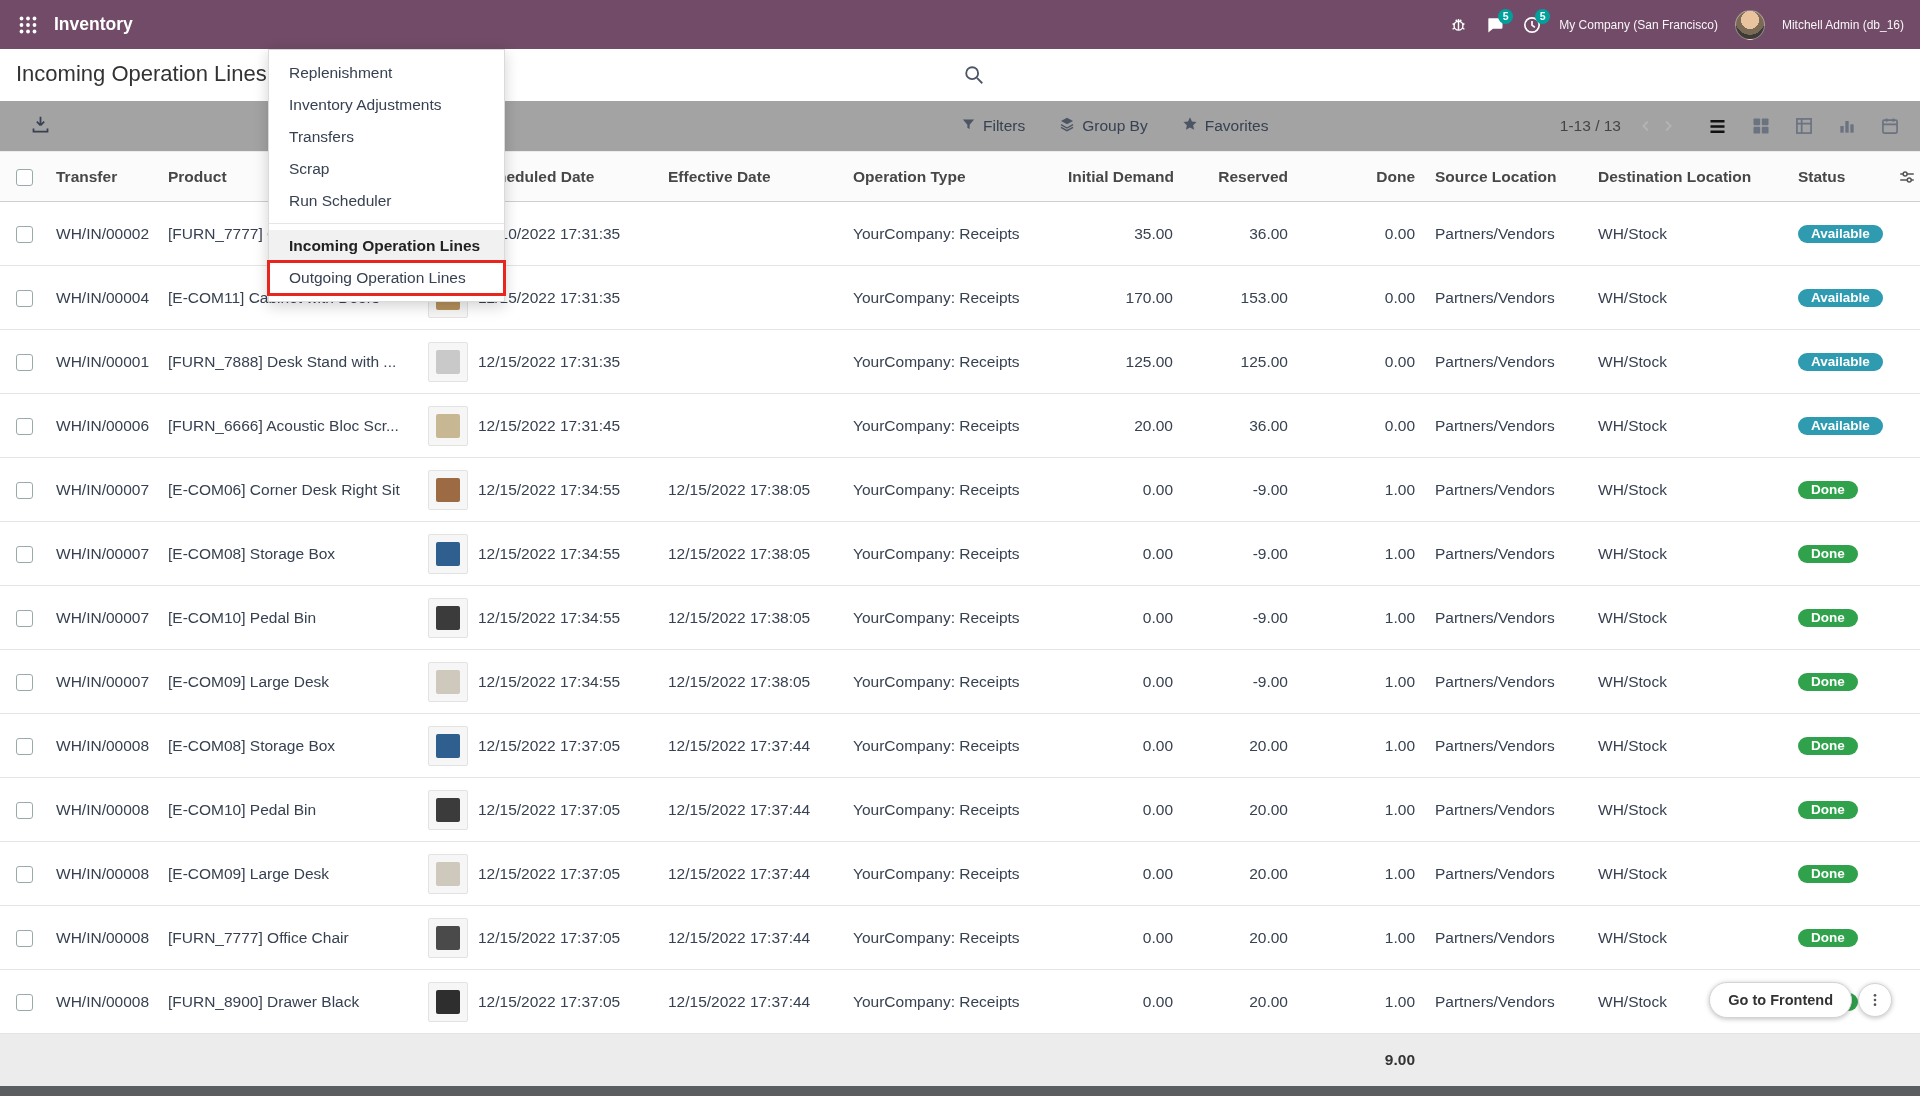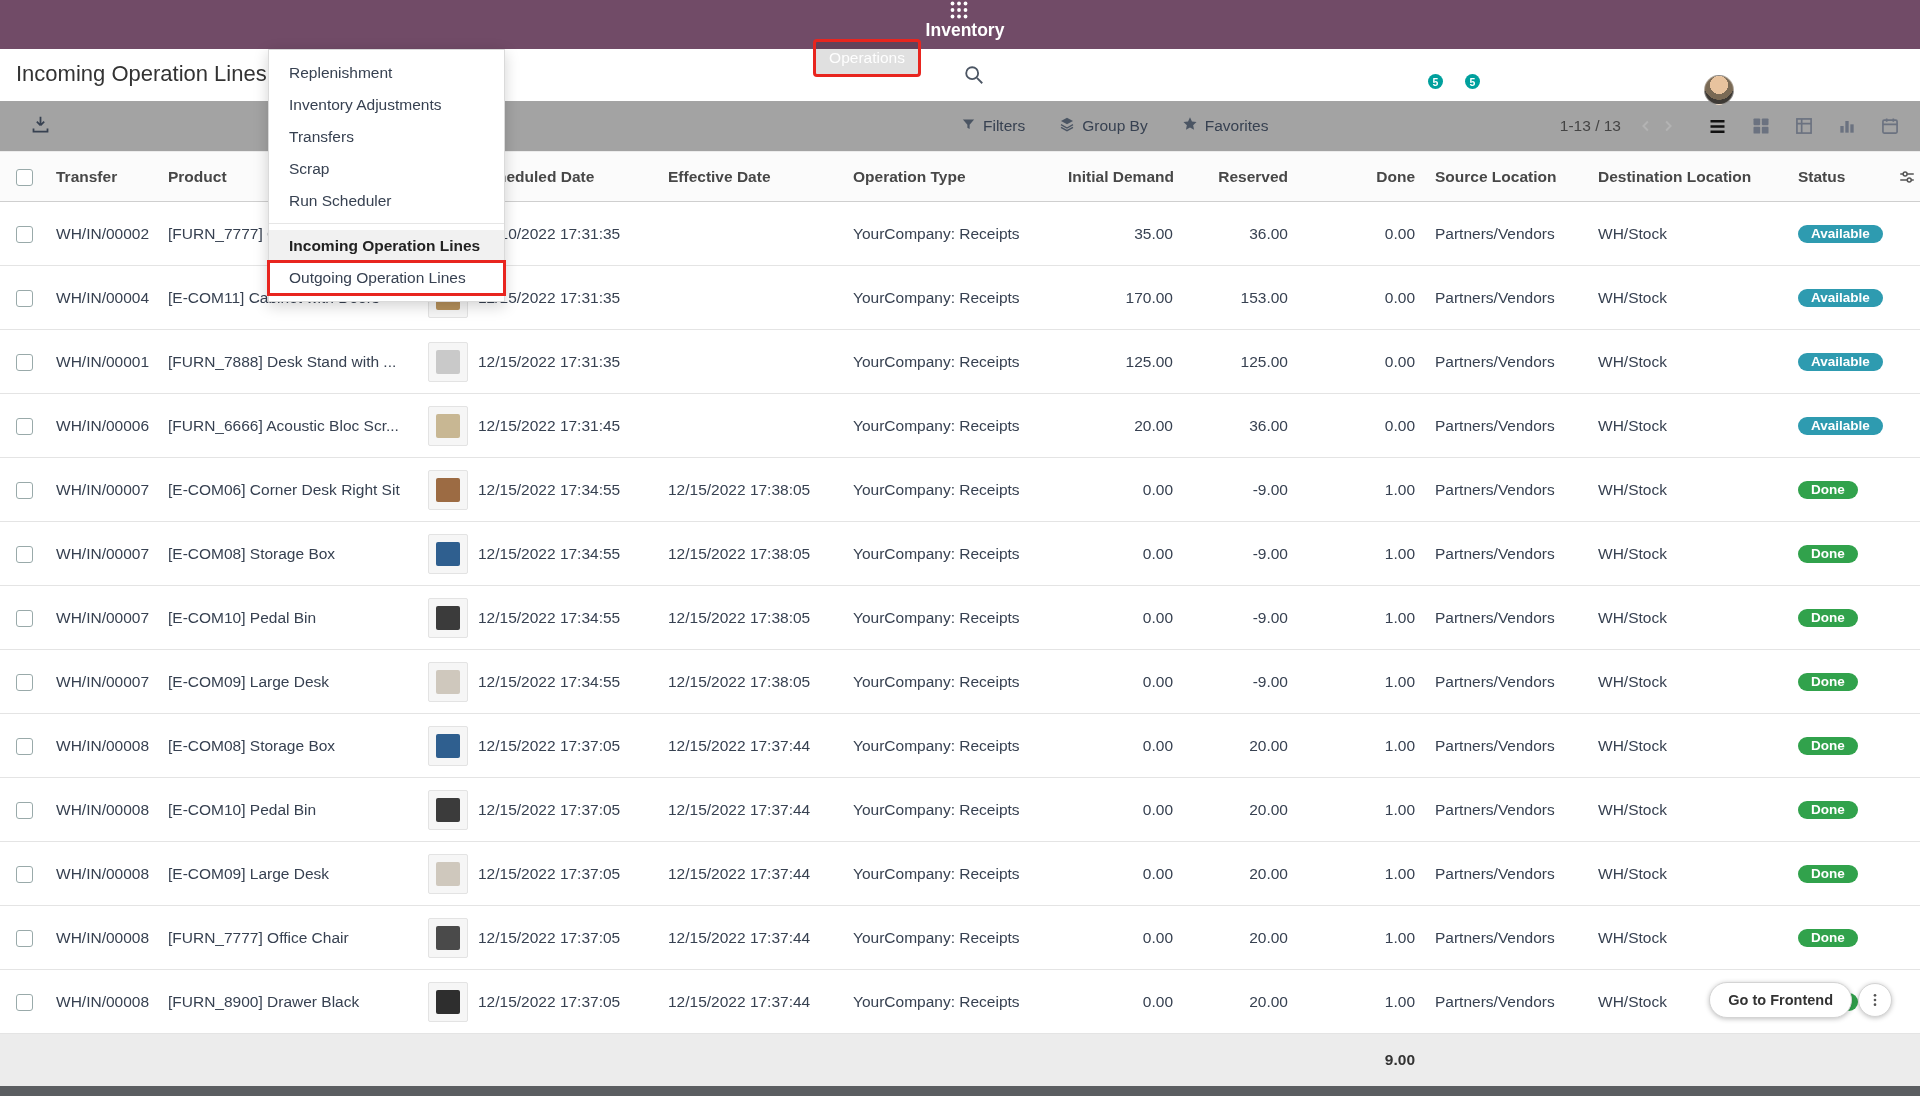--- a/index.html
+++ b/index.html
@@ -8,39 +8,39 @@
     font-family: "Liberation Sans", "DejaVu Sans", sans-serif;
     background: #fff; color: #374151; position: relative;
     --navbar-bg: #714B67; --annotation: #e8251f;
     --badge-available: #2E9BB0; --badge-done: #31a24c; --badge-count: #00a09d;
   }
 
   
   .navbar {
     position: absolute; top: 0; left: 0; right: 0; height: 49px;
     background: var(--navbar-bg); color: #fff;
-    display: flex; align-items: center; z-index: 90; padding: 0 16px 0 14px; flex-direction: column;
+    display: flex; align-items: center; z-index: 90; padding: 0 16px 0 14px;
   }
   .apps-btn { display: flex; align-items: center; justify-content: center; width: 28px; height: 28px; cursor: pointer; }
   .brand { font-size: 17.5px; font-weight: 700; margin-left: 12px; white-space: nowrap; }
   .nav-menus { display: flex; align-items: center; margin-left: 28px; height: 100%; }
   .nav-item {
     padding: 8px 14px; font-size: 15.5px; color: rgba(255,255,255,.95);
     white-space: nowrap; cursor: pointer; border-radius: 2px;
   }
   .nav-item.open { background: rgba(0,0,0,.12); }
   .annotated { outline: 3px solid var(--annotation); outline-offset: -1px; }
   .nav-right { margin-left: auto; display: flex; align-items: center; gap: 17px; }
   .icon-wrap { position: relative; display: flex; align-items: center; cursor: pointer; }
   .count-badge {
     position: absolute; top: -6px; right: -8px; min-width: 15px; height: 15px;
     background: var(--badge-count); color: #fff; border-radius: 8px;
     font-size: 10.5px; font-weight: 700; display: flex; align-items: center; justify-content: center; padding: 0 3px;
   }
-  .company-name, .user-name { font-size: 15px; color: rgba(255,255,255,.95); white-space: nowrap; cursor: pointer; }
+  .company-name, .user-name { font-size: 12px; color: rgba(255,255,255,.95); white-space: nowrap; cursor: pointer; }
   .avatar {
     width: 30px; height: 30px; border-radius: 50%; cursor: pointer;
     background: radial-gradient(circle at 50% 32%, #e8c39e 0 38%, #7a6a55 39% 62%, #3e3a35 63% 100%);
     border: 1px solid rgba(255,255,255,.4);
   }
 
   
   .crumb-band { position: absolute; top: 49px; left: 0; right: 0; height: 52px; background: #fff; }
   .page-title { position: absolute; left: 16px; top: 12px; font-size: 22px; color: #333; white-space: nowrap; }
   .searchbar { position: absolute; left: 961px; right: 14px; top: 8px; height: 36px; display: flex; align-items: center; }
@@ -129,27 +129,20 @@
         <circle cx="16.5" cy="3.5" r="1.9"></circle>
       <circle cx="3.5" cy="10" r="1.9"></circle>
         <circle cx="10" cy="10" r="1.9"></circle>
         <circle cx="16.5" cy="10" r="1.9"></circle>
       <circle cx="3.5" cy="16.5" r="1.9"></circle>
         <circle cx="10" cy="16.5" r="1.9"></circle>
         <circle cx="16.5" cy="16.5" r="1.9"></circle>
     </svg>
   </div>
   <div class="brand">Inventory</div>
-  <div class="nav-menus">
-    <div class="nav-item">Overview</div>
-    <div class="nav-item open annotated">Operations</div>
-    <div class="nav-item">Products</div>
-    <div class="nav-item">Reporting</div>
-    <div class="nav-item">Configuration</div>
-  </div>
   <div class="nav-right">
     <span class="icon-wrap">
       <svg width="19" height="19" viewBox="0 0 24 24" fill="none" stroke="#fff" stroke-width="1.8">
         <circle cx="12" cy="13.5" r="5.6"></circle>
           <path d="M12 7.9V5.2M8.6 6l1.6 2.2M15.4 6l-1.6 2.2M4.5 11l2.7 1M19.5 11l-2.7 1M4.5 18l2.8-1.6M19.5 18l-2.8-1.6M12 8v11"></path>
       </svg>
     </span>
     <span class="icon-wrap">
       <svg width="20" height="20" viewBox="0 0 24 24" fill="#fff">
         <path d="M4.5 4h15a1.5 1.5 0 0 1 1.5 1.5v9.5a1.5 1.5 0 0 1-1.5 1.5H9.5L4 21V5.5A1.5 1.5 0 0 1 4.5 4z"></path>

